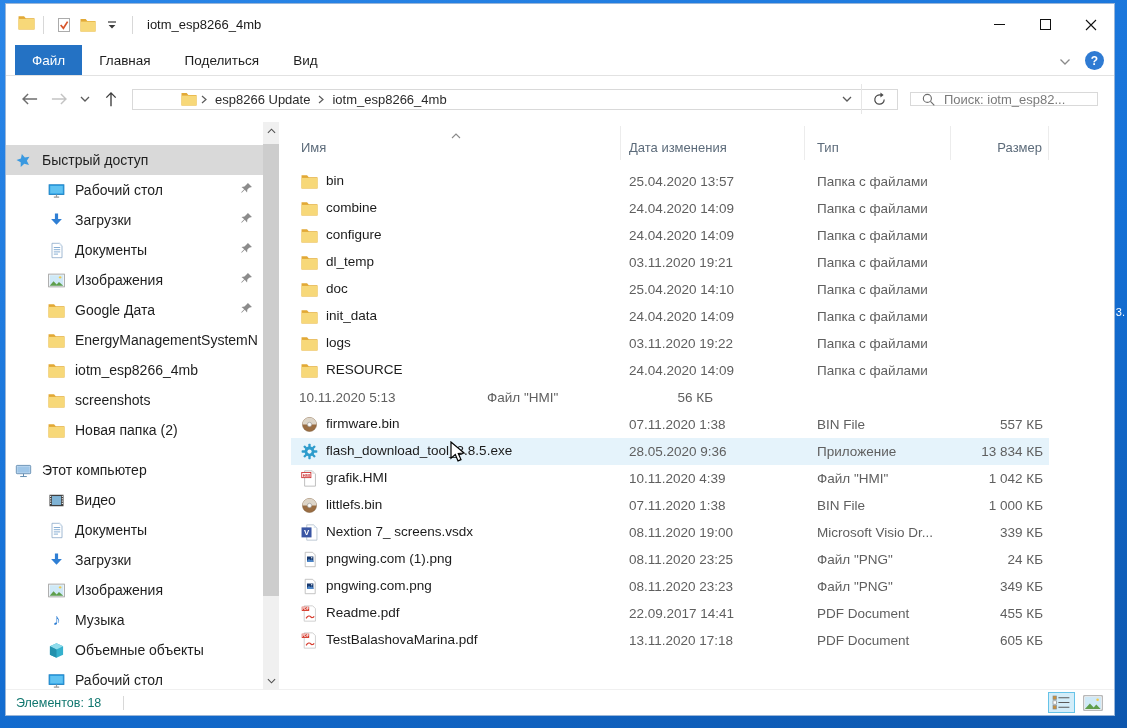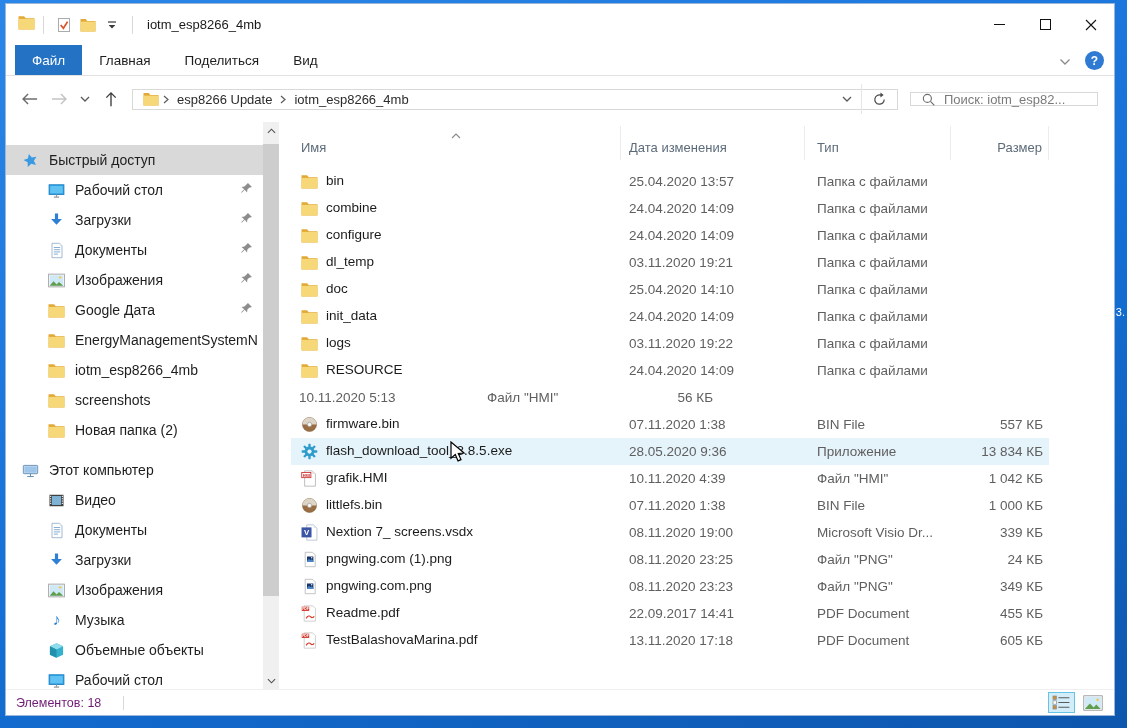--- a/index.html
+++ b/index.html
@@ -28,37 +28,37 @@
   .tab { padding:0 17px; display:flex; align-items:center; font-size:13.5px; color:#1e1e1e; }
   .tab.active { background:var(--accent,#2472c4); color:#fff; }
   .ribbon-right { position:absolute; right:10px; top:0; height:31px; display:flex; align-items:center; gap:14px; }
   .help-btn { width:19px; height:19px; border-radius:50%; background:var(--help,#2f7bd3); color:#fff;
               font-size:12px; font-weight:bold; display:flex; align-items:center; justify-content:center; }
 
   
   .addressrow { height:46px; display:flex; align-items:center; flex:0 0 auto; }
   .navbtn { width:30px; height:30px; display:flex; align-items:center; justify-content:center; }
   .addr-box { height:21px; border:1px solid #d9d9d9; display:flex; align-items:center;
-              width:766px; margin-left:6px; background:#fff; }
+              width:766px; margin-left:6px; background:#fff;padding-left:38px; }
   .crumb { font-size:13px; color:#2b2b2b; padding:0 6px; white-space:nowrap; }
   .crumb-chev { padding:0 2px; display:flex; align-items:center; }
   .addr-spacer { flex:1; }
   .addr-dd { width:28px; height:30px; display:flex; align-items:center; justify-content:center; }
   .addr-refresh { width:36px; height:30px; display:flex; align-items:center; justify-content:center;
                   border-left:1px solid #e6e6e6; }
   .search-box { height:14px; width:188px; border:1px solid #d9d9d9; margin-left:12px;
                 display:flex; align-items:center; background:#fff; }
   .search-box .stext { font-size:13px; color:#7a7a7a; margin-left:8px; white-space:nowrap;
                        overflow:hidden; text-overflow:ellipsis; width:150px; }
 
   
   .main { position:relative; flex:1 1 auto; overflow:hidden; }
   .sidebar { position:absolute; left:0; top:0; bottom:0; width:257px; padding-top:23px; overflow:hidden; }
   .sb-item { height:30px; display:flex; align-items:center; font-size:14px; color:#1e1e1e; cursor:default; }
-  .sb-item.lvl0 { padding-left:16px; }
+  .sb-item.lvl0 { padding-left:9px; }
   .sb-item.lvl1 { padding-left:42px; }
   .sb-item.selected { background:var(--sbsel,#d9d9d9); }
   .sb-item.gap { margin-top:10px; }
   .sb-ic { width:17px; height:17px; margin-right:10px; flex:0 0 auto; display:flex; align-items:center; justify-content:center; }
   .sb-label { white-space:nowrap; overflow:hidden; }
   .sb-pin { margin-left:auto; margin-right:10px; flex:0 0 auto; }
 
   .sb-scroll { position:absolute; left:257px; top:0; bottom:0; width:16px; background:#f0f0f0; }
   .sb-scroll .arrow { position:absolute; left:0; width:16px; height:17px; display:flex; align-items:center; justify-content:center; }
   .sb-scroll .arrow.up { top:0; } .sb-scroll .arrow.down { bottom:0; }
@@ -78,21 +78,21 @@
   .frow.hover { background:var(--hover,#e5f3fb); }
   .fcell { font-size:13.5px; white-space:nowrap; overflow:hidden; }
   .fname-cell { width:330px; padding-left:10px; display:flex; color:#1b1b1b; }
   .f-ic { width:17px; height:17px; margin-right:8px; flex:0 0 auto; display:flex; align-items:center; justify-content:center; }
   .fdate { width:184px; padding-left:8px; color:#5f5f5f; }
   .ftype { width:146px; padding-left:12px; color:#5f5f5f; }
   .fsize { width:98px; text-align:right; padding-right:6px; color:#5f5f5f; }
 
   
   .statusbar { height:26px; flex:0 0 auto; display:flex; align-items:center; border-top:1px solid #f0f0f0; }
-  .status-text { font-size:12.5px; color:#701a75; margin-left:10px; }
+  .status-text { font-size:12.5px; color:#0f766e; margin-left:10px; }
   .status-sep { width:1px; height:14px; background:#d8d8d8; margin-left:22px; }
   .view-btns { margin-left:auto; margin-right:8px; display:flex; gap:4px; }
   .vbtn { width:27px; height:21px; display:flex; align-items:center; justify-content:center; border:1px solid transparent; }
   .vbtn.selected { background:#d3edf9; border-color:#66c3e8; }
 
   .cursor { position:absolute; left:449px; top:441px; pointer-events:none; }
   .music-glyph { color:#2f7fd4; font-size:16px; line-height:16px; }
 </style>
 </head>
 <body>

